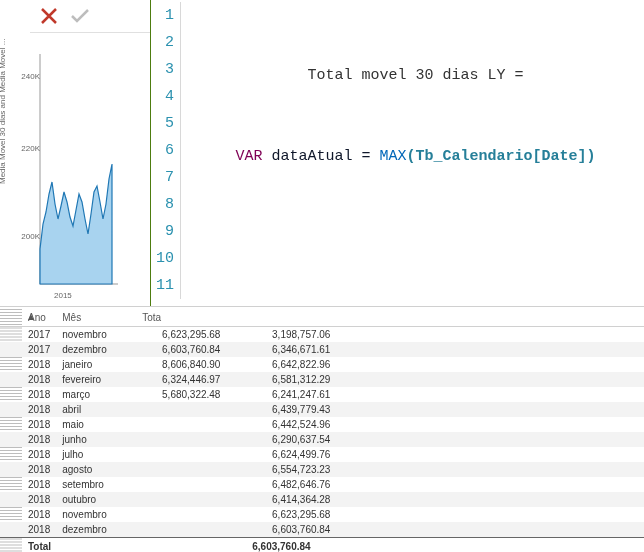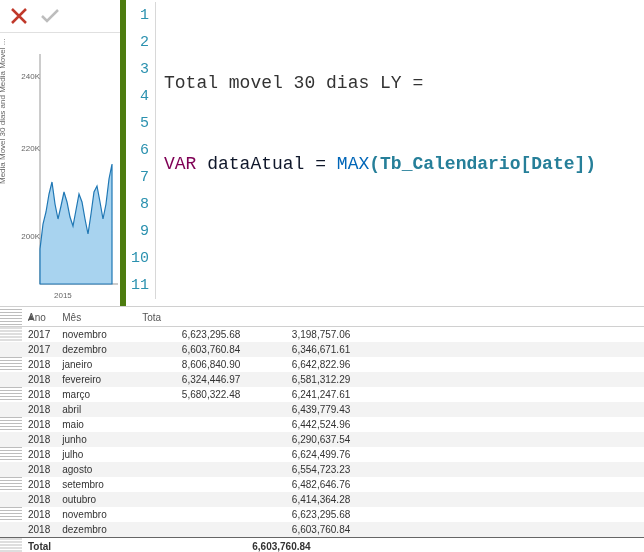--- a/index.html
+++ b/index.html
@@ -15,21 +15,22 @@
   }
   .top-row {
     display: flex;
     height: 306px;
     border-bottom: 1px solid #d0d0d0;
   }
   .left-panel {
     width: 120px;
     flex: 0 0 120px;
     position: relative;
-    border-right: 6px solid #4d7c0f;
+    border-right: 1px solid #4d7c0f;
+    padding-left: 30px;
   }
   .action-bar {
     height: 32px;
     display: flex;
     align-items: center;
     gap: 12px;
     padding-left: 10px;
     border-bottom: 1px solid #e0e0e0;
   }
   .action-bar svg { display: block; }
@@ -55,26 +56,27 @@
     position: relative;
   }
   .gutter-line {
     display: block;
     border-right: 1px solid #d8d8d8;
     padding-right: 6px;
     margin-right: -6px;
   }
   .code-panel {
     flex: 1 1 auto;
-    padding: 16px 2px 2px 8px;
+    padding: 8px 2px 2px 8px;
     font-family: Consolas, "Courier New", monospace;
-    font-size: 18px;
+    font-size: 15px;
     line-height: 27px;
     white-space: pre;
     overflow: auto;
+    text-align: center;
   }
   .code-line { white-space: pre; }
   .tk-plain { color: #333; }
   .tk-kw    { color: #7f0055; }
   .tk-kw2   { color: #3b8e7d; }
   .tk-var   { color: #0f172a; }
   .tk-func  { color: #0066b8; }
   .tk-col   { color: #267f99; font-weight: bold; }
 
   .table-wrap {
@@ -99,21 +101,21 @@
     position: absolute;
     left: 4px;
     top: 2px;
   }
   tbody td {
     padding: 2px 6px;
     color: #333;
     border: none;
   }
   tbody tr.alt td { background: #f3f3f3; }
-  tbody td.num { text-align: right; }
+  tbody td.num { text-align: center; }
   tfoot td {
     font-weight: 700;
     padding: 3px 6px;
     border-top: 1px solid #666;
   }
   .row-handle {
     width: 10px;
     background: repeating-linear-gradient(
       to bottom,
       #bdbdbd 0, #bdbdbd 1px,

